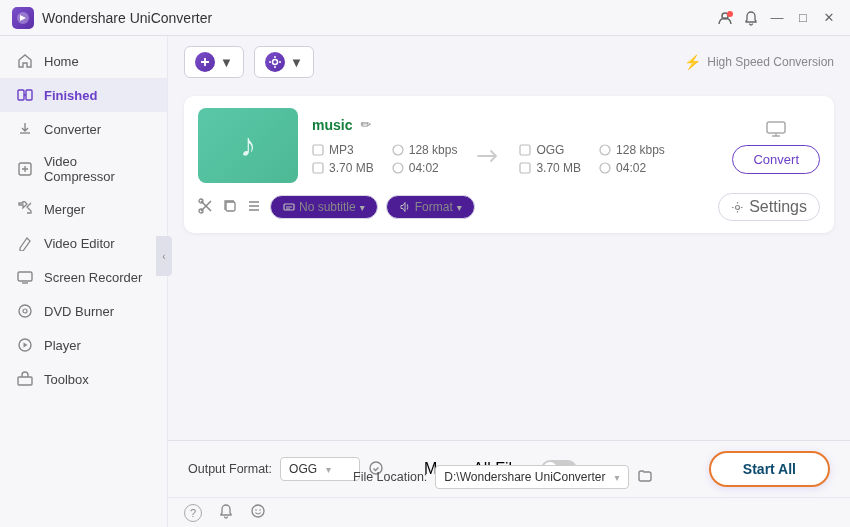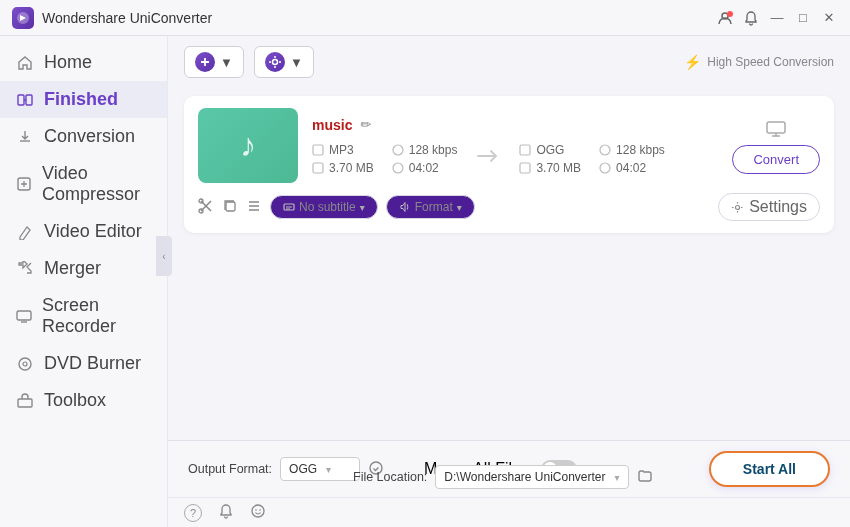--- a/index.html
+++ b/index.html
@@ -71,21 +71,21 @@
       display: flex;
       flex-direction: column;
       flex-shrink: 0;
       padding: 8px 0;
     }
     .sidebar-item {
       display: flex;
       align-items: center;
       padding: 8px 16px;
       cursor: pointer;
-      font-size: 18px;
+      font-size: 13px;
       color: #444;
       gap: 10px;
       border-radius: 0;
     }
     .sidebar-item.active {
       background: #ebebf5;
       color: #6b3fc8;
       font-weight: 600;
     }
     .sidebar-item.active .sidebar-icon {
@@ -236,21 +236,21 @@
 
     .file-name-row {
       display: flex;
       align-items: center;
       gap: 8px;
       margin-bottom: 10px;
     }
     .file-name {
       font-size: 14px;
       font-weight: 600;
-      color: #b91c1c;
+      color: #15803d;
       text-align: center;
     }
     .edit-icon {
       color: #888;
       font-size: 13px;
       cursor: pointer;
     }
 
     .file-details-row {
       display: flex;
@@ -498,49 +498,49 @@
       <span style="color:#6b3fc8;font-weight:600;">Finished</span>
     </div>
 
     <div class="sidebar-item">
       <div class="sidebar-icon">
         <svg width="16" height="16" viewBox="0 0 16 16" fill="none">
             <path d="M8 2v8M5 7l3 3 3-3" stroke="#888" stroke-width="1.4"></path>
             <path d="M3 12h10" stroke="#888" stroke-width="1.4"></path>
           </svg>
       </div>
-      <span>Conversion</span>
+      <span>Converter</span>
     </div>
 
     <div class="sidebar-item">
       <div class="sidebar-icon">
         <svg width="16" height="16" viewBox="0 0 16 16" fill="none">
             <rect x="2" y="2" width="12" height="12" rx="2" stroke="#888" stroke-width="1.4"></rect>
             <path d="M5 8h6M8 5v6" stroke="#888" stroke-width="1.3"></path>
           </svg>
       </div>
       <span>Video Compressor</span>
     </div>
 
     <div class="sidebar-item">
       <div class="sidebar-icon">
         <svg width="16" height="16" viewBox="0 0 16 16" fill="none">
+            <path d="M2 4h4v3l4-4-4-4v3H2v2zM10 12h4v-2l-4-4 4-4" stroke="#888" stroke-width="1.3" fill="none"></path>
+          </svg>
+      </div>
+      <span>Merger</span>
+    </div>
+
+    <div class="sidebar-item">
+      <div class="sidebar-icon">
+        <svg width="16" height="16" viewBox="0 0 16 16" fill="none">
             <path d="M3 13L10 3l3 3-7 10H3v-3z" stroke="#888" stroke-width="1.3" fill="none"></path>
           </svg>
       </div>
       <span>Video Editor</span>
-    </div>
-
-    <div class="sidebar-item">
-      <div class="sidebar-icon">
-        <svg width="16" height="16" viewBox="0 0 16 16" fill="none">
-            <path d="M2 4h4v3l4-4-4-4v3H2v2zM10 12h4v-2l-4-4 4-4" stroke="#888" stroke-width="1.3" fill="none"></path>
-          </svg>
-      </div>
-      <span>Merger</span>
     </div>
 
     <div class="sidebar-item">
       <div class="sidebar-icon">
         <svg width="16" height="16" viewBox="0 0 16 16" fill="none">
             <rect x="1" y="3" width="14" height="9" rx="1.5" stroke="#888" stroke-width="1.4"></rect>
             <path d="M5 14h6" stroke="#888" stroke-width="1.4"></path>
           </svg>
       </div>
       <span>Screen Recorder</span>
@@ -549,20 +549,29 @@
     <div class="sidebar-item">
       <div class="sidebar-icon">
         <svg width="16" height="16" viewBox="0 0 16 16" fill="none">
             <circle cx="8" cy="8" r="6" stroke="#888" stroke-width="1.4"></circle>
             <circle cx="8" cy="8" r="2" stroke="#888" stroke-width="1.2"></circle>
           </svg>
       </div>
       <span>DVD Burner</span>
     </div>
 
+    <div class="sidebar-item">
+      <div class="sidebar-icon">
+        <svg width="16" height="16" viewBox="0 0 16 16" fill="none">
+            <circle cx="8" cy="8" r="6" stroke="#888" stroke-width="1.4"></circle>
+            <path d="M6.5 5.5l4 2.5-4 2.5V5.5z" fill="#888"></path>
+          </svg>
+      </div>
+      <span>Player</span>
+    </div>
 
     <div class="sidebar-item">
       <div class="sidebar-icon">
         <svg width="16" height="16" viewBox="0 0 16 16" fill="none">
             <rect x="1" y="6" width="14" height="8" rx="1" stroke="#888" stroke-width="1.4"></rect>
             <path d="M5 6V4a3 3 0 016 0v2" stroke="#888" stroke-width="1.4"></path>
           </svg>
       </div>
       <span>Toolbox</span>
     </div>

